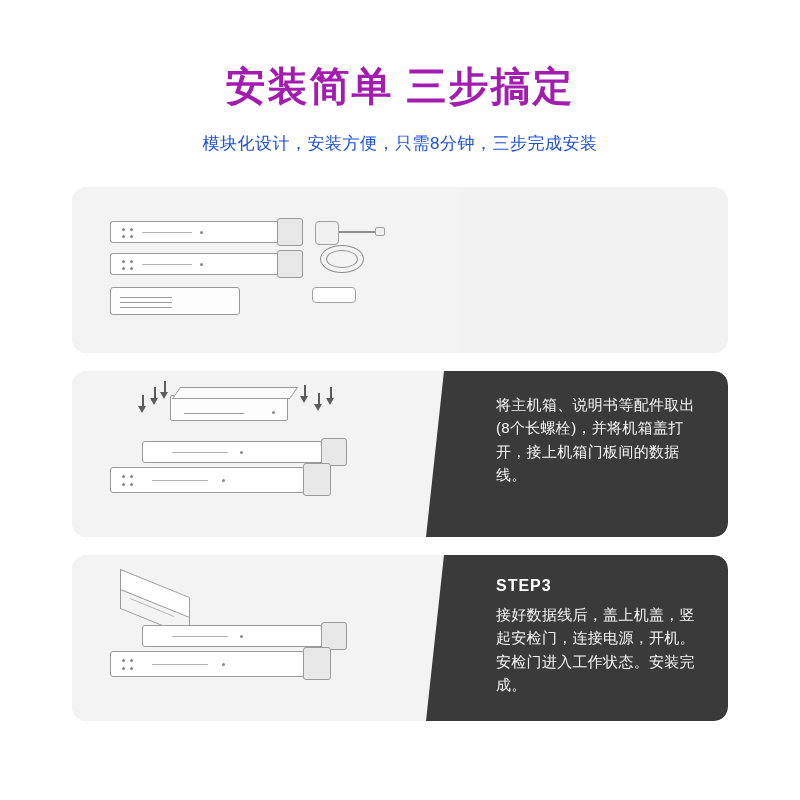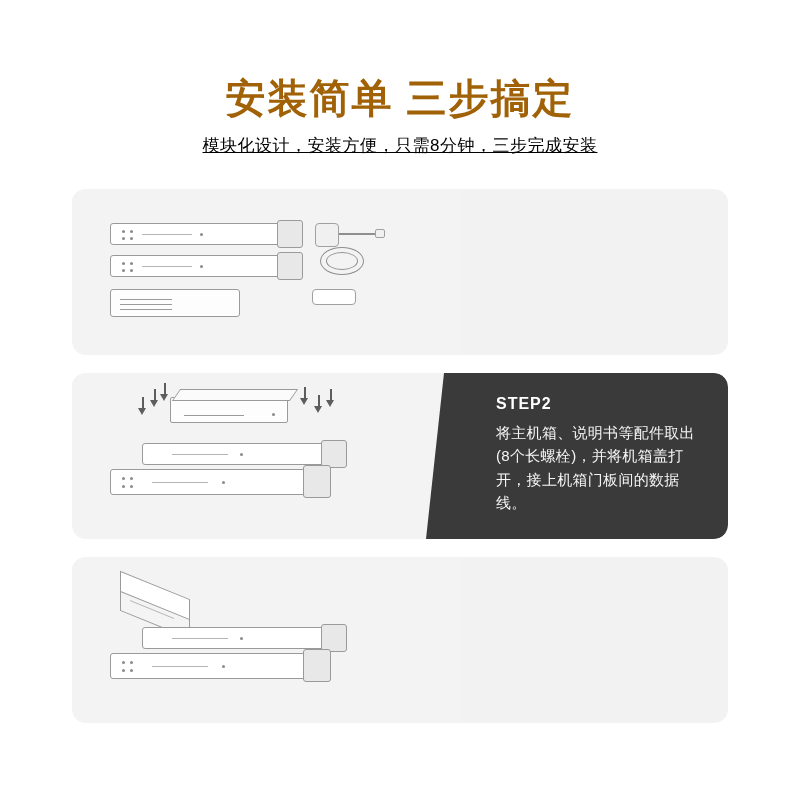--- a/index.html
+++ b/index.html
@@ -22,29 +22,29 @@
     box-sizing: border-box;
   }
   .header {
     padding-top: 62px;
     text-align: center;
   }
   .title {
     font-size: 40px;
     font-weight: bold;
     letter-spacing: 2px;
-    color: #a16207;
+    color: #a21caf;
     line-height: 1.2;
-    margin: 12px;
+    margin: 0;
   }
   .subtitle {
+    margin-top: 22px;
     font-size: 17px;
-    color: #000000;
+    color: #1d4ed8;
     letter-spacing: 0.5px;
-    text-decoration: underline;
   }
   .steps {
     margin-top: 32px;
     padding: 0 72px;
     display: flex;
     flex-direction: column;
     gap: 18px;
   }
   .step-card {
     display: flex;
@@ -242,21 +242,20 @@
         <div class="bar" style="left:38px; top:96px; width:196px; height:26px;"></div>
         <div class="bar-cap" style="left:231px; top:92px; width:28px; height:33px;"></div>
         <div class="dot" style="left:50px; top:104px;"></div>
         <div class="dot" style="left:58px; top:104px;"></div>
         <div class="dot" style="left:50px; top:112px;"></div>
         <div class="dot" style="left:58px; top:112px;"></div>
         <div class="dot" style="left:150px; top:108px;"></div>
         <div class="thin-line" style="left:80px; top:109px; width:56px;"></div>
       </div>
       <div class="step-text">
-        <div class="step-label">STEP2</div>
         <div class="step-desc">将主机箱、说明书等配件取出(8个长螺栓)，并将机箱盖打开，接上机箱门板间的数据线。</div>
       </div>
     </div>
 
     <div class="step-card">
       <div class="step-visual">
 
         <div class="skew-panel" style="left:48px; top:28px; width:70px; height:28px; transform: skewY(22deg); background:#ffffff;"></div>
         <div class="skew-panel" style="left:48px; top:48px; width:70px; height:20px; transform: skewY(22deg); background:#f4f4f4;"></div>
         <div class="thin-line" style="left:58px; top:52px; width:44px; transform: skewY(22deg);"></div>
@@ -268,16 +267,20 @@
 
         <div class="bar" style="left:38px; top:96px; width:196px; height:26px;"></div>
         <div class="bar-cap" style="left:231px; top:92px; width:28px; height:33px;"></div>
         <div class="dot" style="left:50px; top:104px;"></div>
         <div class="dot" style="left:58px; top:104px;"></div>
         <div class="dot" style="left:50px; top:112px;"></div>
         <div class="dot" style="left:58px; top:112px;"></div>
         <div class="dot" style="left:150px; top:108px;"></div>
         <div class="thin-line" style="left:80px; top:109px; width:56px;"></div>
       </div>
+      <div class="step-text">
+        <div class="step-label">STEP3</div>
+        <div class="step-desc">接好数据线后，盖上机盖，竖起安检门，连接电源，开机。安检门进入工作状态。安装完成。</div>
+      </div>
     </div>
 
   </div>
 </div>
 
 </body></html>

